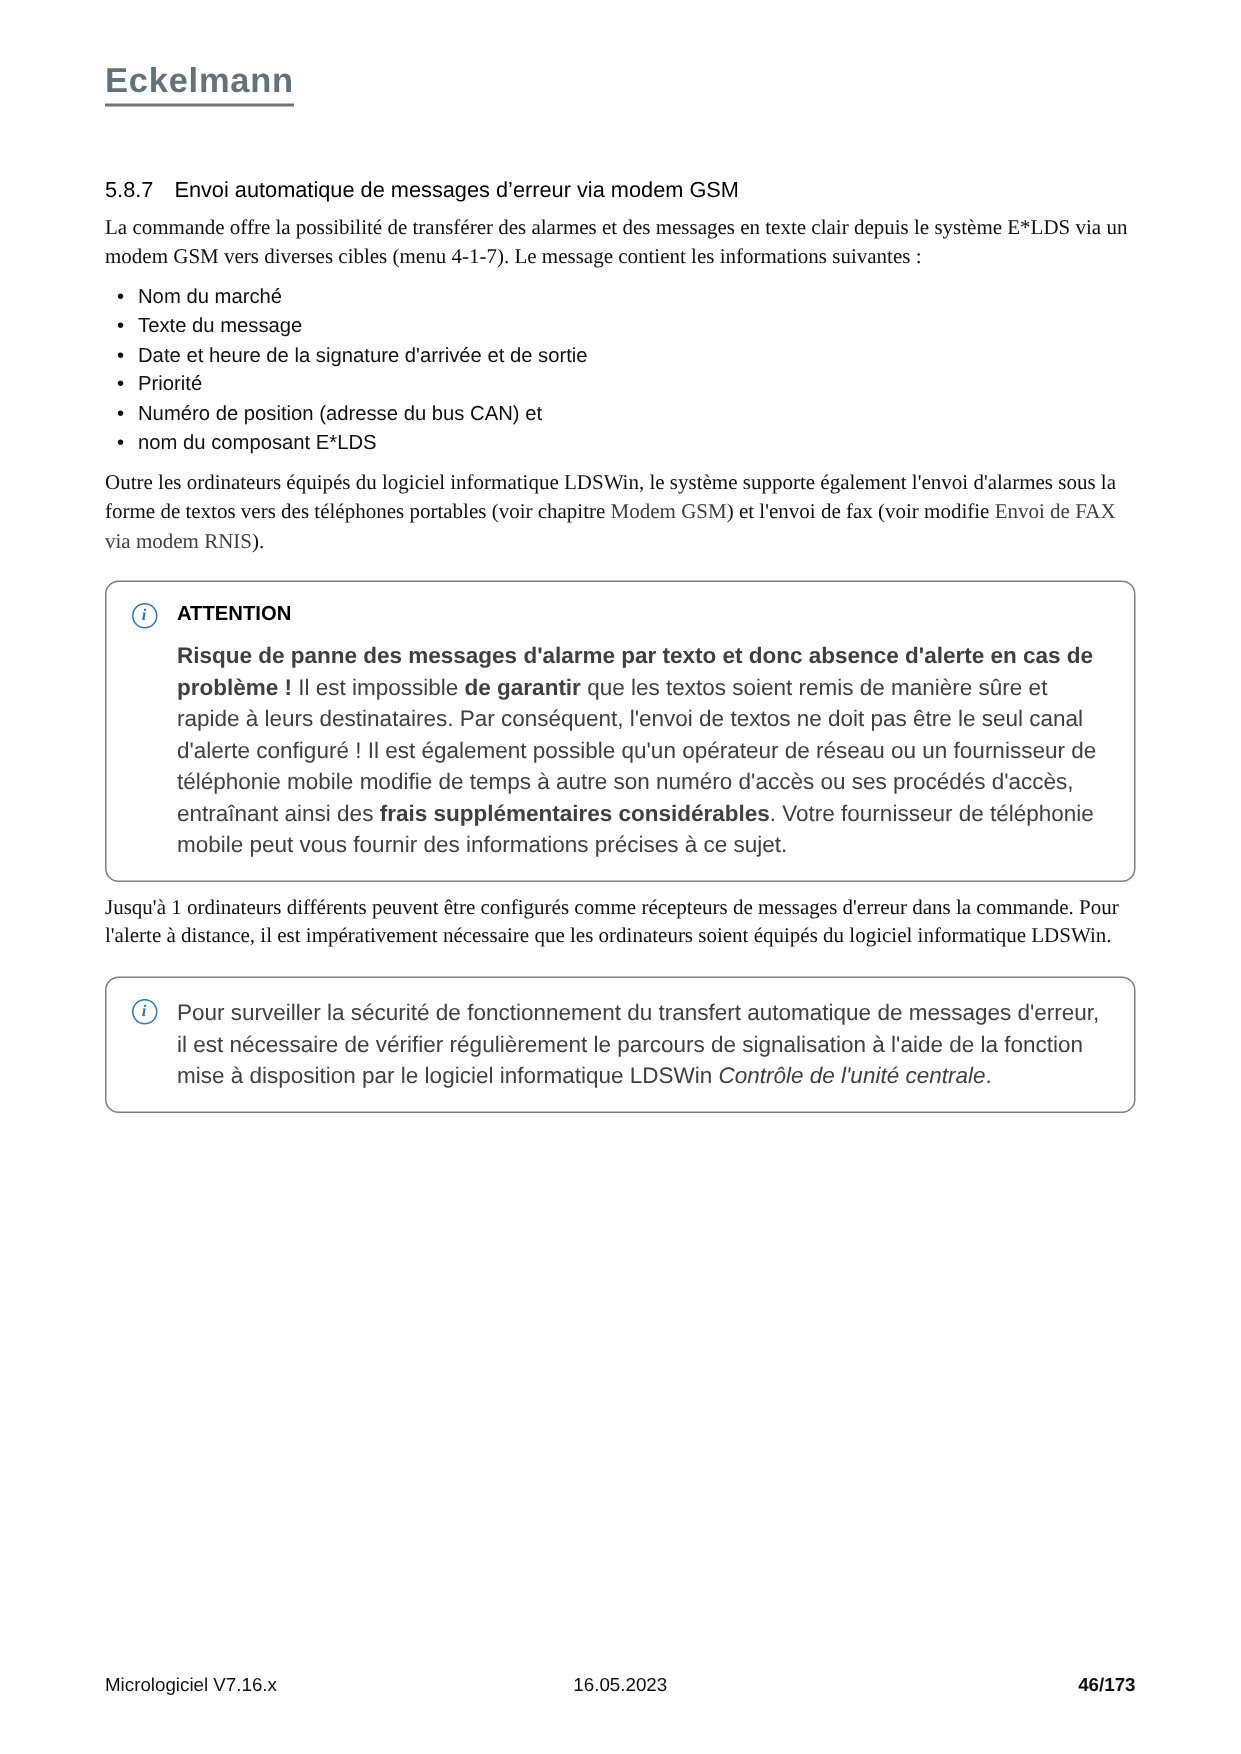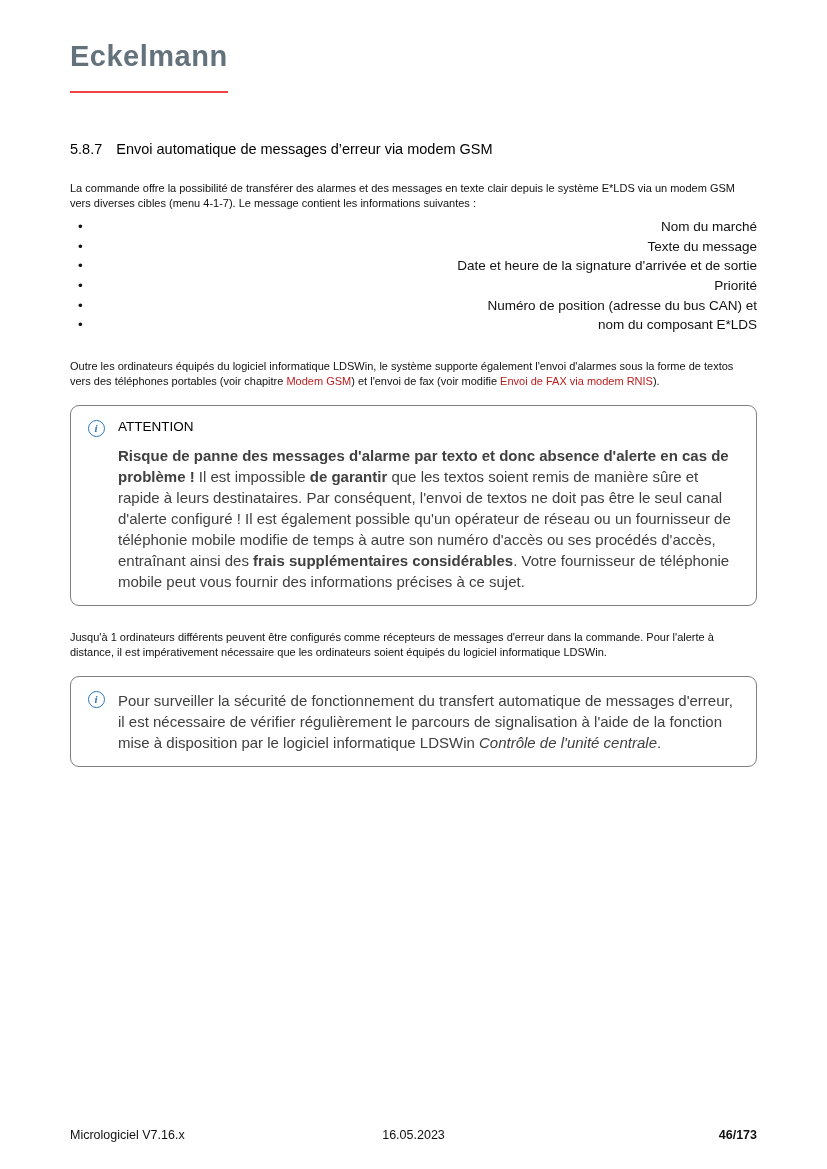--- a/index.html
+++ b/index.html
@@ -14,58 +14,58 @@
   }
   .page {
     position: absolute;
     inset: 0;
     padding: 42px 70px 0 70px;
   }
 
   
   .logo {
     display: inline-block;
-    font-size: 29px;
+    font-size: 23px;
     font-weight: 700;
     color: #64727c;
     letter-spacing: 0.5px;
     line-height: 1;
-    border-bottom: 2px solid #ef4444;
-    padding-bottom: 20px;
+    border-bottom: 2px solid #737373;
+    padding-bottom: 4px;
   }
 
   
   .section-heading {
     margin-top: 48px;
     font-size: 14.5px;
     font-weight: 400;
     color: #000;
   }
   .sec-num { margin-right: 14px; }
 
   
   .para {
-    font-size: 11px;
+    font-size: 14px;
     line-height: 1.38;
-    margin-top: 24px;
+    margin-top: 8px;
     color: #111;
+    font-family: Liberation Serif, serif;
   }
   .para .seg { font-weight: 400; }
   .link {
-    color: #b91c1c;
+    color: #404040;
     text-decoration: none;
     cursor: pointer;
     text-align: right;
   }
 
   
   .bullets {
     list-style: none;
     margin: 6px 0 0 8px;
-    text-align: right;
   }
   .bullets li {
     position: relative;
     font-size: 13.5px;
     line-height: 1.45;
     padding-left: 14px;
     color: #111;
   }
   .bullets li::before {
     content: "\2022";
@@ -103,38 +103,38 @@
     font-size: 11px;
     line-height: 1;
     font-weight: 700;
     font-style: italic;
     font-family: "Liberation Serif", serif;
     flex: 0 0 auto;
   }
   .note-body { flex: 1 1 auto; }
   .note-title {
     font-size: 13.5px;
-    font-weight: 400;
+    font-weight: 700;
     margin-bottom: 11px;
     color: #000;
   }
   .note-text {
     font-size: 15px;
     line-height: 1.4;
     color: #404040;
   }
   .note-text b { font-weight: 700; }
   .note-text i { }
 
   
   .page-footer {
     position: absolute;
     left: 70px;
     right: 70px;
-    bottom: 27px;
+    bottom: 39px;
     display: grid;
     grid-template-columns: 1fr 1fr 1fr;
     font-size: 12.5px;
     color: #111;
   }
   .page-footer .f-center { text-align: center; }
   .page-footer .f-right { text-align: right; font-weight: bold; }
 </style>
 </head>
 <body>

